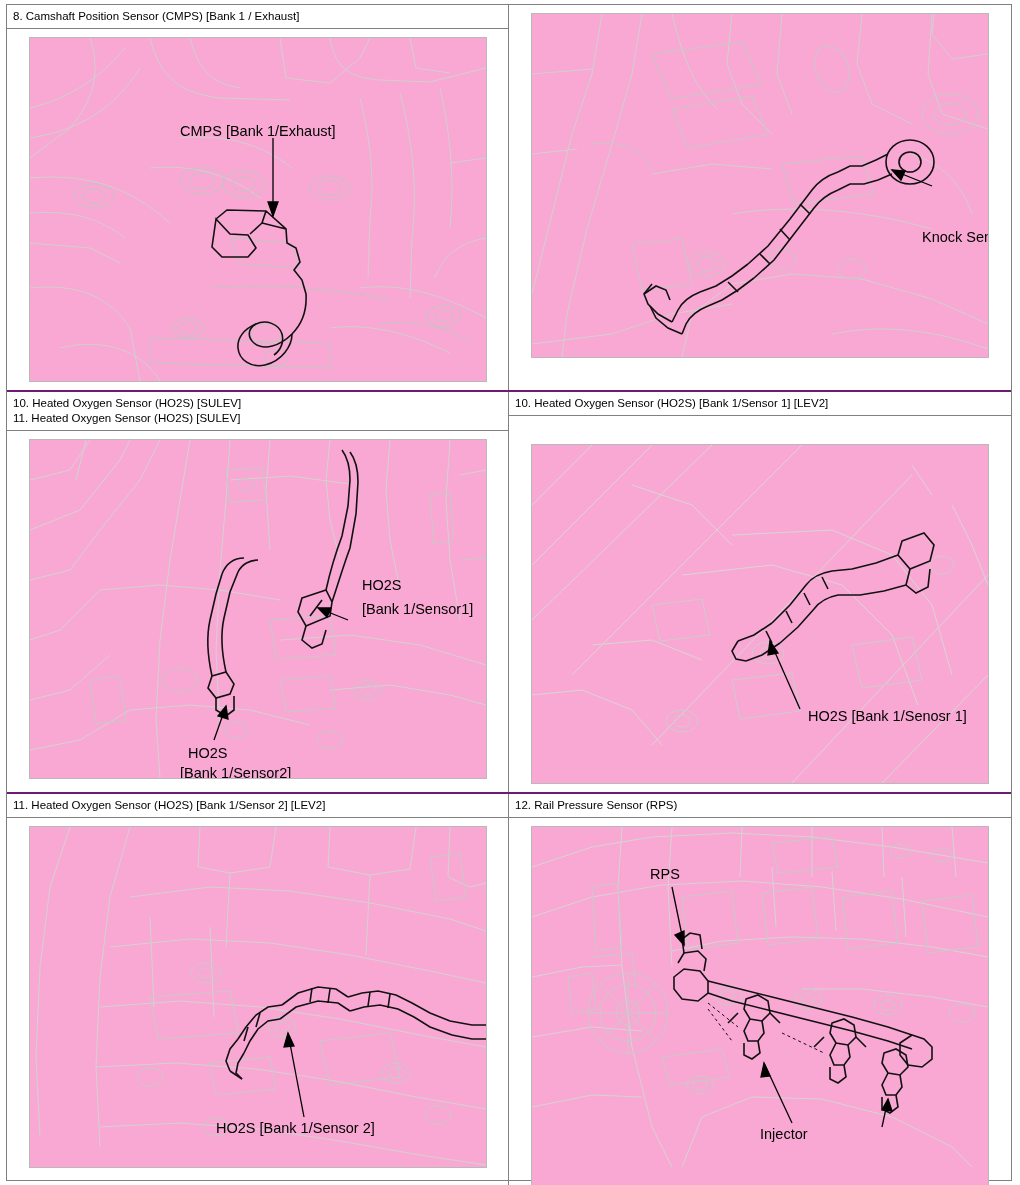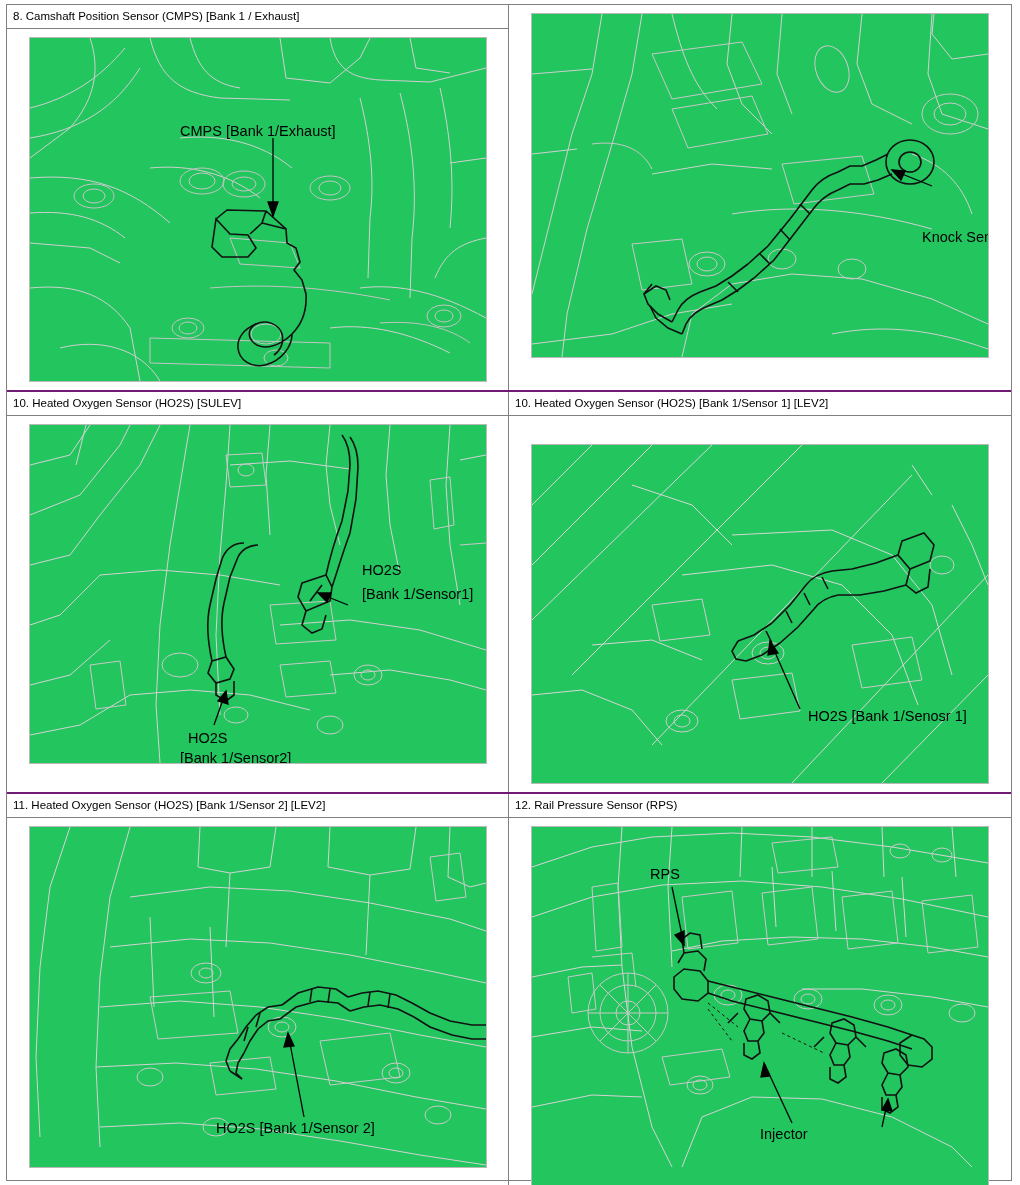--- a/index.html
+++ b/index.html
@@ -45,21 +45,21 @@
   .cap .capline { display: block; white-space: nowrap; }
   .figwrap {
     box-sizing: border-box;
     padding: 8px 0 8px 0;
     display: flex;
     justify-content: center;
   }
   .fig {
     box-sizing: border-box;
     border: 1px solid #b9b9b9;
-    background: #22c55e;
+    background: #f9a8d4;
     position: relative;
     overflow: hidden;
   }
   .fig svg { display: block; }
   .rowsep { border-bottom: 2px solid #701a75; }
 
   
   .lbl {
     font-family: "Liberation Sans", sans-serif;
     font-size: 14.5px;
@@ -206,20 +206,21 @@
         </div>
       </div>
     </div>
   </div>
 
   <div class="row rowsep">
 
     <div class="cell">
       <div class="cap">
         <span class="capline">10. Heated Oxygen Sensor (HO2S) [SULEV]</span>
+        <span class="capline">11. Heated Oxygen Sensor (HO2S) [SULEV]</span>
       </div>
       <div class="figwrap">
         <div class="fig" style="width:458px;height:340px;">
           <svg width="456" height="338" viewBox="0 0 456 338" xmlns="http://www.w3.org/2000/svg">
             <g stroke="#d2d2d2" stroke-width="1" fill="none">
               <path d="M0 40 L40 30 L60 0"></path>
               <path d="M0 90 L50 70 L90 20 L100 0"></path>
               <path d="M0 140 L40 130 L70 90 L110 40 L130 0"></path>
               <path d="M0 200 L30 190 L70 150"></path>
               <path d="M0 260 L40 250 L80 215"></path>

